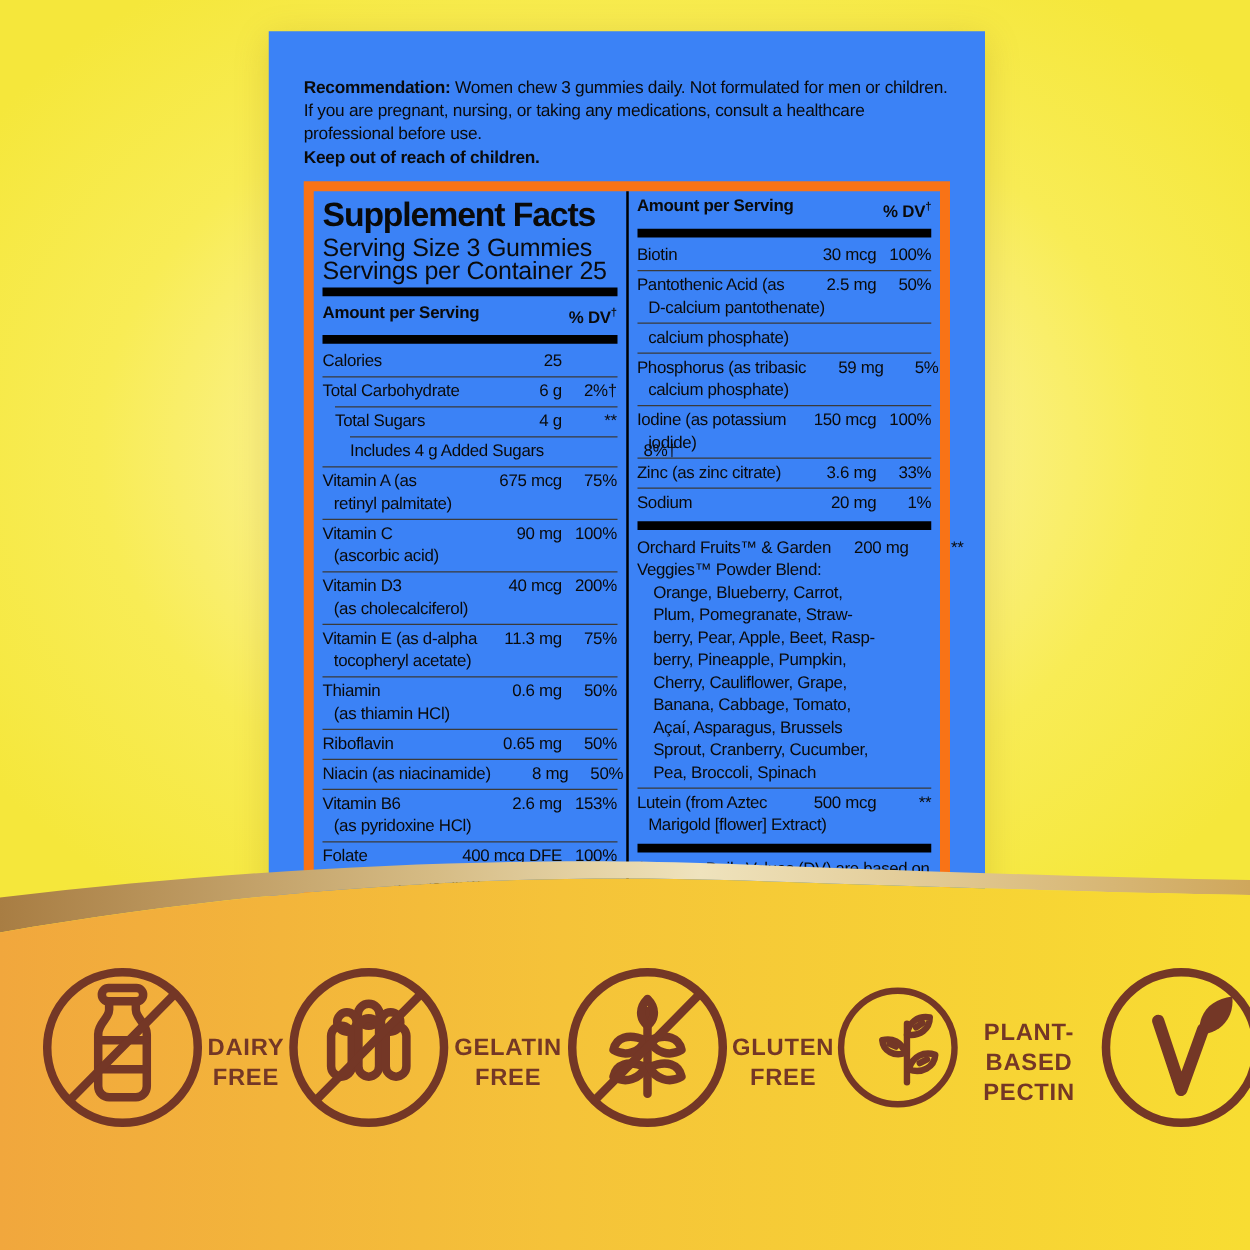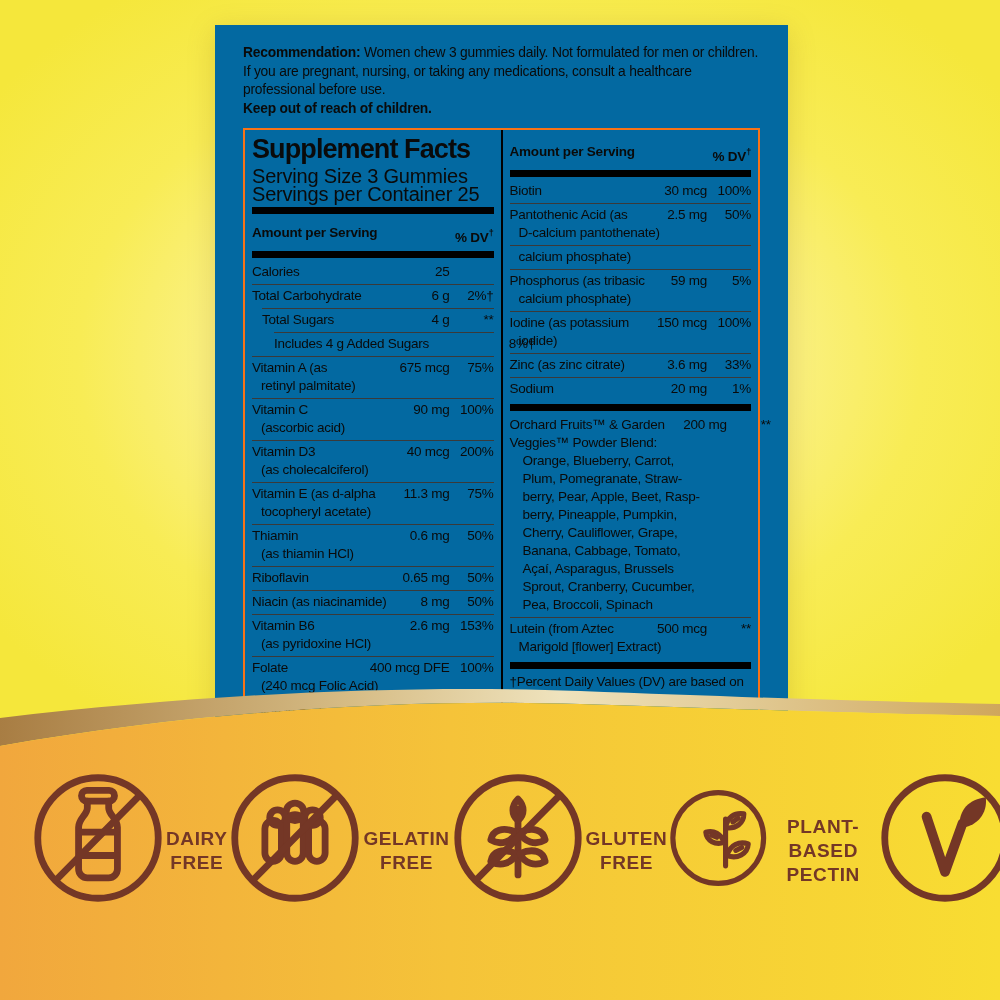--- a/index.html
+++ b/index.html
@@ -4,36 +4,36 @@
 <style>
   html,body{margin:0;padding:0;}
   body{font-family:"Liberation Sans", sans-serif;}
   .stage{position:relative;width:1000px;height:1000px;overflow:hidden;background:#f5e73b;}
 
   
   .bg-top{position:absolute;inset:0;
     background:radial-gradient(ellipse 62% 46% at 50% 36%, #fdf9d2 0%, #fbf292 38%, #f8ec55 68%, #f5e73b 100%);}
 
   
-  .label-card{position:absolute;left:215px;top:25px;width:573px;height:705px;background:#0369a1;
-    box-shadow:0 6px 26px rgba(140,100,0,.22);padding:19px 28px 30px;box-sizing:border-box;z-index:1;color:#0a0a0a;}
+  .label-card{position:absolute;left:215px;top:25px;width:573px;height:705px;background:#3b82f6;
+    box-shadow:0 6px 26px rgba(140,100,0,.22);padding:36px 28px 30px;box-sizing:border-box;z-index:1;color:#0a0a0a;}
 
   .reco{font-size:13.8px;line-height:18.5px;letter-spacing:-.2px;margin:0 0 10px;}
   .reco b{font-weight:bold;}
   .reco .tail{display:block;font-weight:bold;}
 
-  .facts-box{border:2px solid #f97316;display:flex;align-items:stretch;}
+  .facts-box{border:8px solid #f97316;display:flex;align-items:stretch;}
   .col{flex:1 1 0;padding:3px 7px 5px;min-width:0;}
   .col.right{border-left:2px solid #000;}
 
   .sf-title{font-size:27px;font-weight:bold;letter-spacing:-.9px;line-height:30px;margin:1px 0 3px;white-space:nowrap;}
   .serving{font-size:20px;line-height:18px;letter-spacing:-.2px;}
 
   .thick-bar{height:7px;background:#000;margin:4px 0;}
-  .col-header{display:flex;justify-content:space-between;font-weight:bold;font-size:13.5px;line-height:18px;letter-spacing:-.2px;margin-top:10px;}
+  .col-header{display:flex;justify-content:space-between;font-weight:bold;font-size:13.5px;line-height:18px;letter-spacing:-.2px;margin-top:0;}
   .col-header sup{font-size:9px;}
 
   .rows{font-size:13.5px;line-height:18px;letter-spacing:-.25px;}
   .frow{padding:1px 0 2px;}
   .frow.sep-full::before{content:"";display:block;border-top:1px solid #3a3a3a;margin:0 0 2px;}
   .frow.sep-indent1::before{content:"";display:block;border-top:1px solid #3a3a3a;margin:0 0 2px 10px;}
   .frow.sep-indent2::before{content:"";display:block;border-top:1px solid #3a3a3a;margin:0 0 2px 22px;}
   .fl1{display:flex;align-items:baseline;}
   .fl1.ind1{padding-left:10px;}
   .fl1.ind2{padding-left:22px;}

